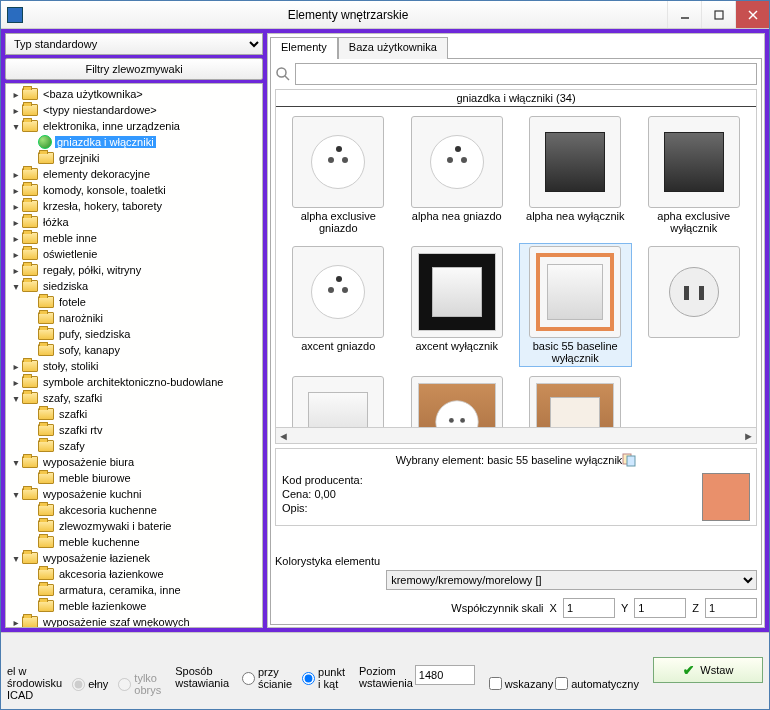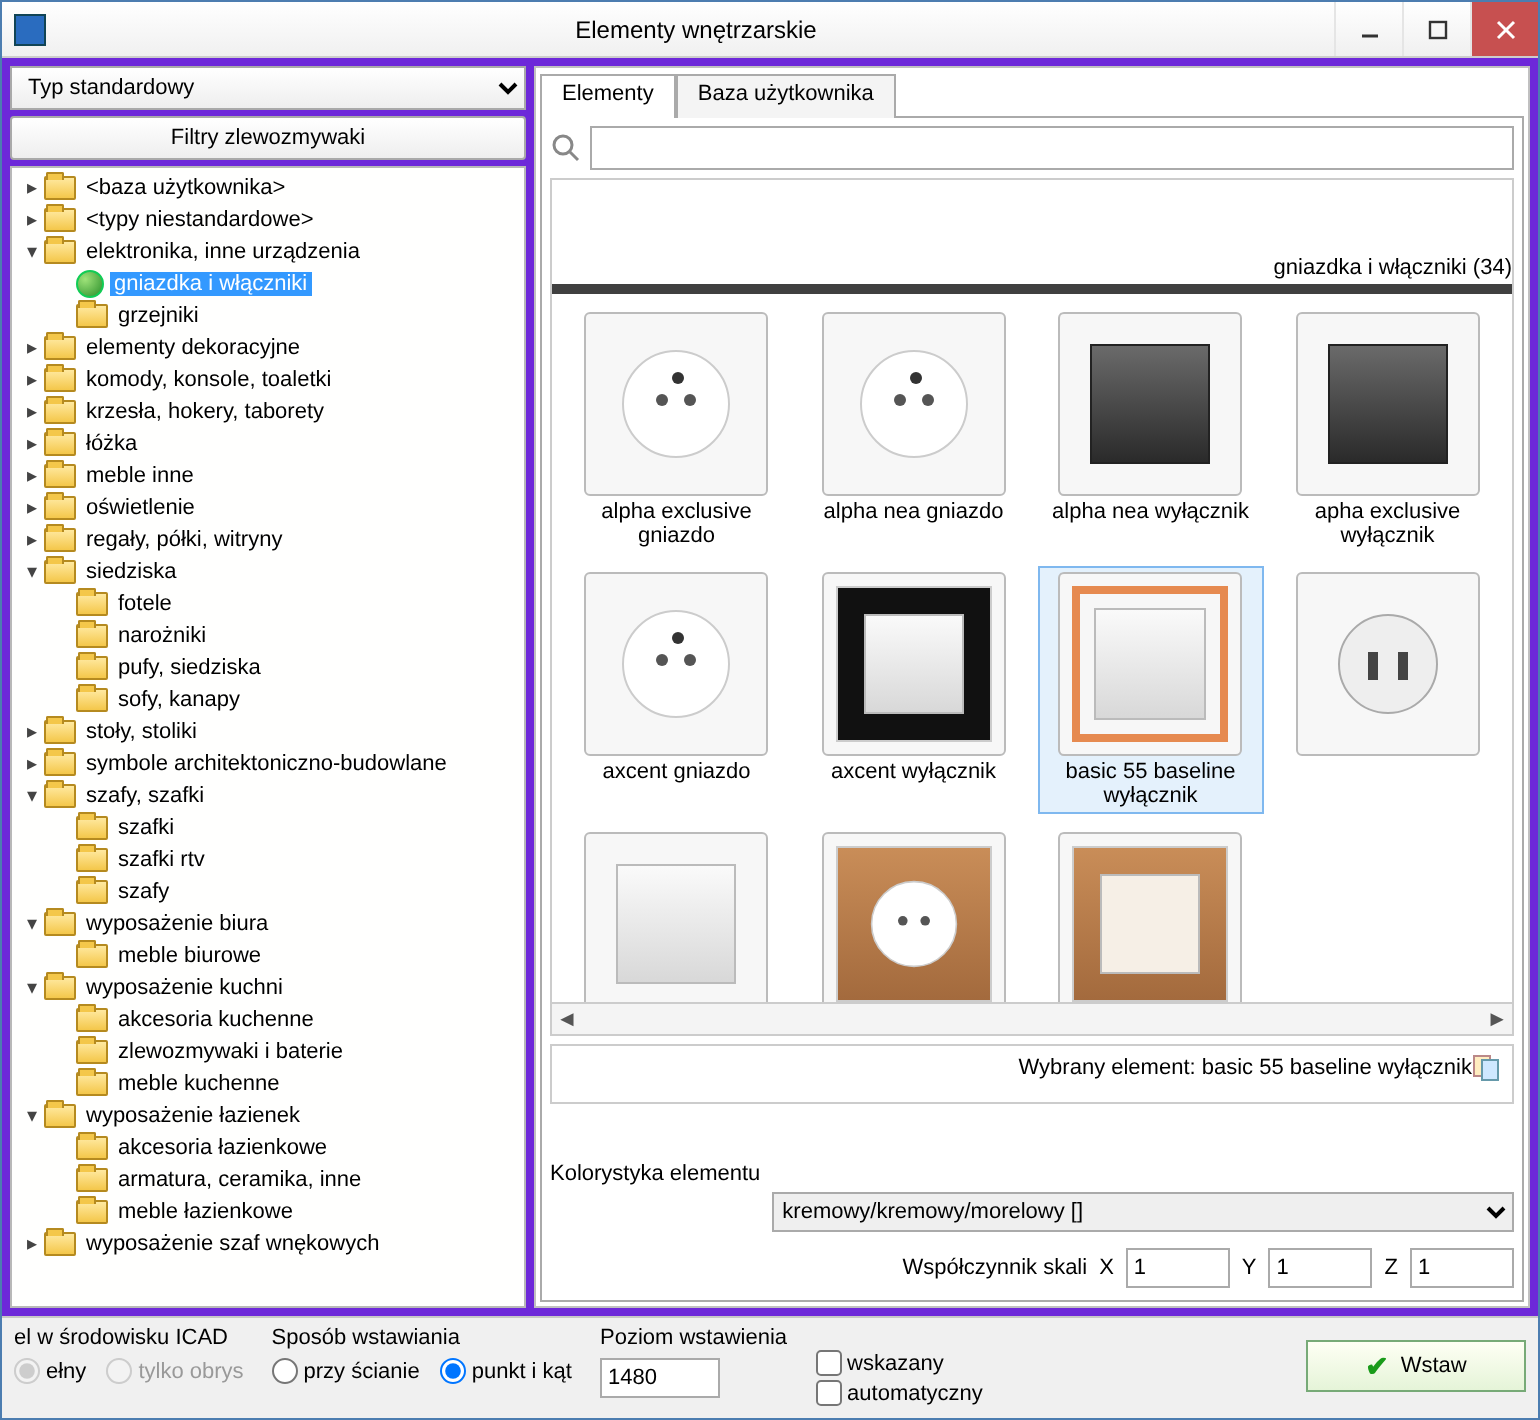--- a/index.html
+++ b/index.html
@@ -33,21 +33,21 @@
   
   .right { flex:1; display:flex; flex-direction:column; border:1px solid #c0c0c0; background:#fff; padding:2px;}
   .tabs { display:flex; gap:0; height:22px; }
   .tab { padding:3px 10px 0 10px; border:1px solid #aaa; background:#f4f4f4; border-bottom:none; position:relative; top:1px;}
   .tab.active { background:#fff; z-index:2;}
   .tabbody { border:1px solid #aaa; flex:1; display:flex; flex-direction:column; padding:4px; gap:4px; overflow:hidden;}
   .searchrow { display:flex; align-items:center; gap:4px;}
   .searchrow .mag { width:16px; height:16px; display:block;}
   .searchrow input { flex:1; height:22px; border:1px solid #aaa; padding:0 4px;}
   .gridwrap { flex:1; border:1px solid #ccc; display:flex; flex-direction:column; overflow:hidden;}
-  .gridtitle { text-align:right; padding:2px 0; font-size:11px; border-bottom:5px solid #404040;margin-top:36px;}
+  .gridtitle { text-align:center; padding:2px 0; font-size:11px; border-bottom:1px solid #404040;}
   .grid { flex:1; overflow-y:scroll; display:grid; grid-template-columns:repeat(4,1fr); gap:6px; padding:6px; align-content:start;}
   .itm { display:flex; flex-direction:column; align-items:center; text-align:center; padding:2px; border:1px solid transparent;}
   .itm.sel { border:1px solid #7fb8ef; background:#e4f1fc;}
   .thumb { width:92px; height:92px; border:1px solid #bbb; border-radius:3px; background:#f7f7f7; display:flex; align-items:center; justify-content:center; overflow:hidden;}
   .itm .cap { margin-top:2px; line-height:12px; font-size:11px; min-height:24px;}
 
   
   .sock { width:54px; height:54px; border-radius:50%; background:#fff; border:1px solid #ccc; position:relative;}
   .sock:before,.sock:after { content:""; position:absolute; width:6px; height:6px; background:#555; border-radius:50%; top:40%; }
   .sock:before{ left:16px;} .sock:after{ right:16px;}
@@ -68,21 +68,21 @@
   .selinfo .txt { flex:1; line-height:14px;}
   .selinfo .note { width:14px; height:14px; }
   .swatch { width:48px; height:48px; background:#e9906b; border:1px solid #888;}
   .kolrow, .scalerow { display:flex; align-items:center; gap:6px; padding:2px 0;}
   .kolrow select { flex:1; height:20px; border:1px solid #aaa;margin-top:38px;}
   .scalerow { justify-content:flex-end;}
   .scalerow input { width:52px; height:20px; border:1px solid #aaa; padding:0 3px;}
 
   
   .bottom { border-top:1px solid #c7c7c7; padding:4px 6px 6px 6px; display:flex; gap:14px; align-items:flex-start; background:#f0f0f0;}
-  .grp { display:flex; flex-direction:column; gap:2px;}
+  .grp { display:flex; flex-direction:row; gap:2px;margin-top:28px;}
   .grp .h { font-size:11px; margin-bottom:2px;}
   .radio,.chk { display:flex; align-items:center; gap:3px; font-size:11px;}
   input[type=radio],input[type=checkbox]{ margin:0;}
   .lvl input { width:60px; height:20px; border:1px solid #aaa; padding:0 3px;}
   .insert { margin-left:auto; align-self:center;}
   .insert button { width:110px; height:26px; border:1px solid #7a7; background:linear-gradient(#fefff4,#e5f4d8); display:flex; align-items:center; justify-content:center; gap:6px; font-size:12px;}
   .chkmark { color:#1a9b1a; font-weight:bold; font-size:14px;}
 </style>
 </head>
 <body>
@@ -391,28 +391,36 @@
               </div>
             </div>
           <div class="hscroll">
               <span>◄</span>
               <span>►</span>
             </div>
         </div>
 
         <div class="selinfo">
           <div class="txt">
-            <div style="display:flex; justify-content:flex-end;">
+            <div style="display:flex; justify-content:center;">
               <span>Wybrany element: basic 55 baseline wyłącznik</span>
               <svg class="note" viewBox="0 0 14 14">
                   <rect x="1" y="1" width="8" height="10" fill="#ffedc0" stroke="#b88"></rect>
                   <rect x="5" y="3" width="8" height="10" fill="#cfe8ff" stroke="#69a"></rect>
                 </svg>
             </div>
             <div style="height:6px"></div>
+            <div style="display:flex; gap:10px;">
+              <div style="flex:1">
+                <div>Kod producenta:</div>
+                <div>Cena: 0,00</div>
+                <div>Opis:</div>
+              </div>
+              <div class="swatch"></div>
+            </div>
           </div>
         </div>
 
         <div class="kolrow">
           <span>Kolorystyka elementu</span>
           <select><option>kremowy/kremowy/morelowy []</option></select>
         </div>
         <div class="scalerow">
           <span>Współczynnik skali</span>
           <span>X</span>

